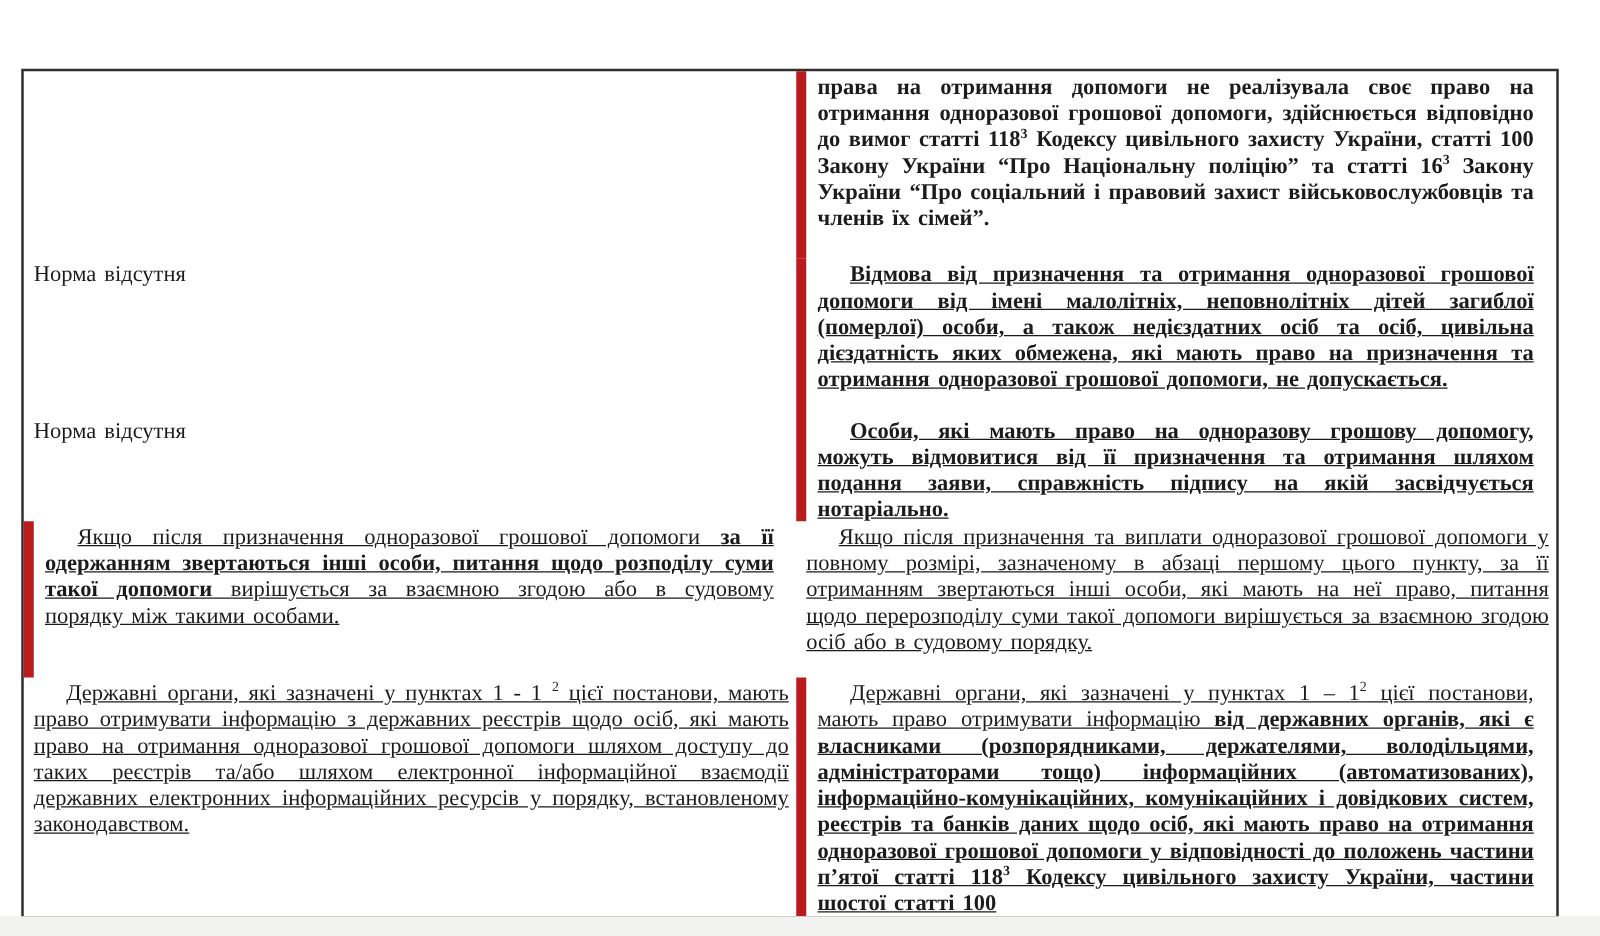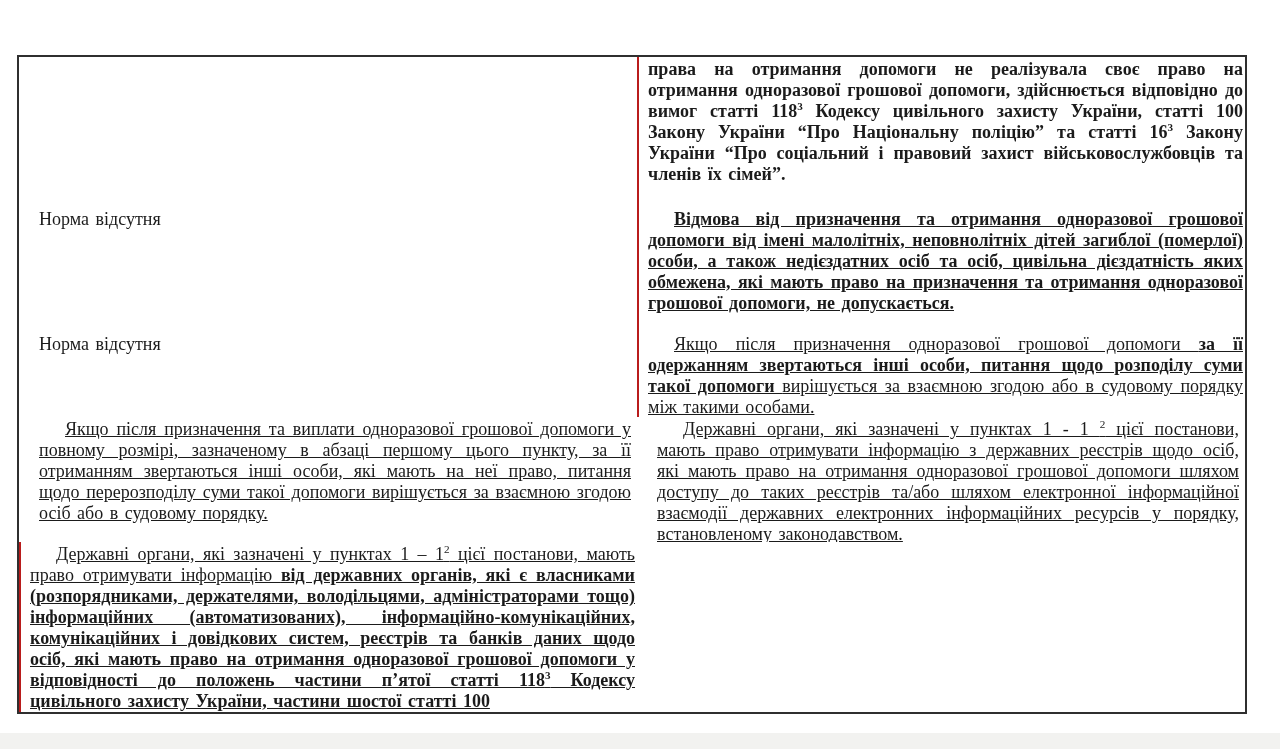--- a/index.html
+++ b/index.html
@@ -25,25 +25,25 @@
     grid-template-rows: 150px 125px 85px 125px 1fr;
     border: 2px solid #2f2f2f;
     box-sizing: border-box;
     background: #ffffff;
   }
   .cell {
     box-sizing: border-box;
     overflow: hidden;
   }
   .cell.left {
-    padding: 2px 6px 0 20px;
+    padding: 2px 6px 0 8px;
   }
   .cell.right {
-    border-left: 2px solid #b91c1c;
-    padding: 2px 2px 0 9px;
+    border-left: 8px solid #b91c1c;
+    padding: 2px 18px 0 9px;
   }
   .para {
     margin: 0;
     text-align: justify;
     font-size: 18px;
     line-height: 21px;
     color: #1b1b1b;
     word-spacing: 2px;
   }
   .para.indent {
@@ -80,20 +80,23 @@
   <div class="cell left">
     <p class="para"><span>Норма відсутня</span></p>
   </div>
   <div class="cell right">
     <p class="para indent"><b>Відмова від призначення та отримання одноразової грошової допомоги від імені малолітніх, неповнолітніх дітей загиблої (померлої) особи, а також недієздатних осіб та осіб, цивільна дієздатність яких обмежена, які мають право на призначення та отримання одноразової грошової допомоги, не допускається.</b></p>
   </div>
 
   <div class="cell left">
     <p class="para"><span>Норма відсутня</span></p>
   </div>
+  <div class="cell right">
+    <p class="para indent"><b>Особи, які мають право на одноразову грошову допомогу, можуть відмовитися від її призначення та отримання шляхом подання заяви, справжність підпису на якій засвідчується нотаріально.</b></p>
+  </div>
 
   <div class="cell right">
     <p class="para indent"><span>Якщо після призначення одноразової грошової допомоги </span><b>за її одержанням звертаються інші особи, питання щодо розподілу суми такої допомоги </b><span>вирішується за взаємною згодою або в судовому порядку між такими особами.</span></p>
   </div>
   <div class="cell left">
     <p class="para indent"><span>Якщо після призначення та виплати одноразової грошової допомоги у повному розмірі, зазначеному в абзаці першому цього пункту, за її отриманням звертаються інші особи, які мають на неї право, питання щодо перерозподілу суми такої допомоги вирішується за взаємною згодою осіб або в судовому порядку.</span></p>
   </div>
 
   <div class="cell left">
     <p class="para indent"><span>Державні органи, які зазначені у пунктах 1 - 1 </span><span><sup>2</sup></span><span> цієї постанови, мають право отримувати інформацію з державних реєстрів щодо осіб, які мають право на отримання одноразової грошової допомоги шляхом доступу до таких реєстрів та/або шляхом електронної інформаційної взаємодії державних електронних інформаційних ресурсів у порядку, встановленому законодавством.</span></p>

